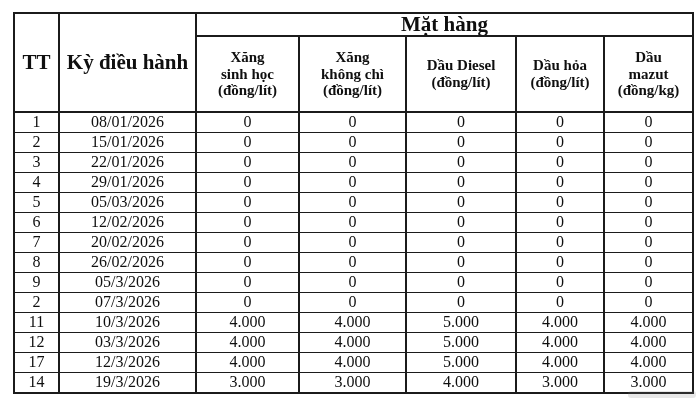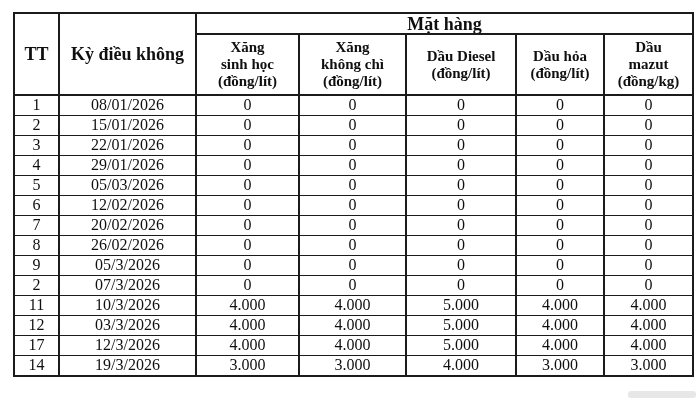--- a/index.html
+++ b/index.html
@@ -35,22 +35,22 @@
     height: 19px;
     font-size: 16px;
     font-weight: normal;
     line-height: 1.05;
   }
   table.fuel tbody tr:last-child td { border-bottom-width: 2px; }
   thead th {
     font-weight: bold;
   }
   tr.group-row { height: 21px; }
-  tr.group-row th { font-size: 18px; line-height: 1; }
-  tr.sub-row { height: 61px; border-radius: 18px; }
+  tr.group-row th { font-size: 21px; line-height: 1; }
+  tr.sub-row { height: 76px; border-radius: 18px; }
   tr.sub-row th {
     font-size: 15px;
     line-height: 1.13;
     white-space: pre-line;
   }
   th.corner { font-size: 16px; font-family: Liberation Serif, serif; }
   .watermark {
     position: absolute;
     right: 4px; bottom: 3px;
     width: 68px; height: 7px;
@@ -69,21 +69,21 @@
       <col style="width:137px">
       <col style="width:103px">
       <col style="width:107px">
       <col style="width:110px">
       <col style="width:88px">
       <col style="width:89px">
     </colgroup>
     <thead>
       <tr class="group-row">
         <th rowspan="2" class="corner">TT</th>
-        <th rowspan="2" class="corner">Kỳ điều không</th>
+        <th rowspan="2" class="corner">Kỳ điều hành</th>
         <th colspan="5">Mặt hàng</th>
       </tr>
       <tr class="sub-row">
         <th>Xăng
 sinh học
 (đồng/lít)</th>
         <th>Xăng
 không chì
 (đồng/lít)</th>
         <th>Dầu Diesel

